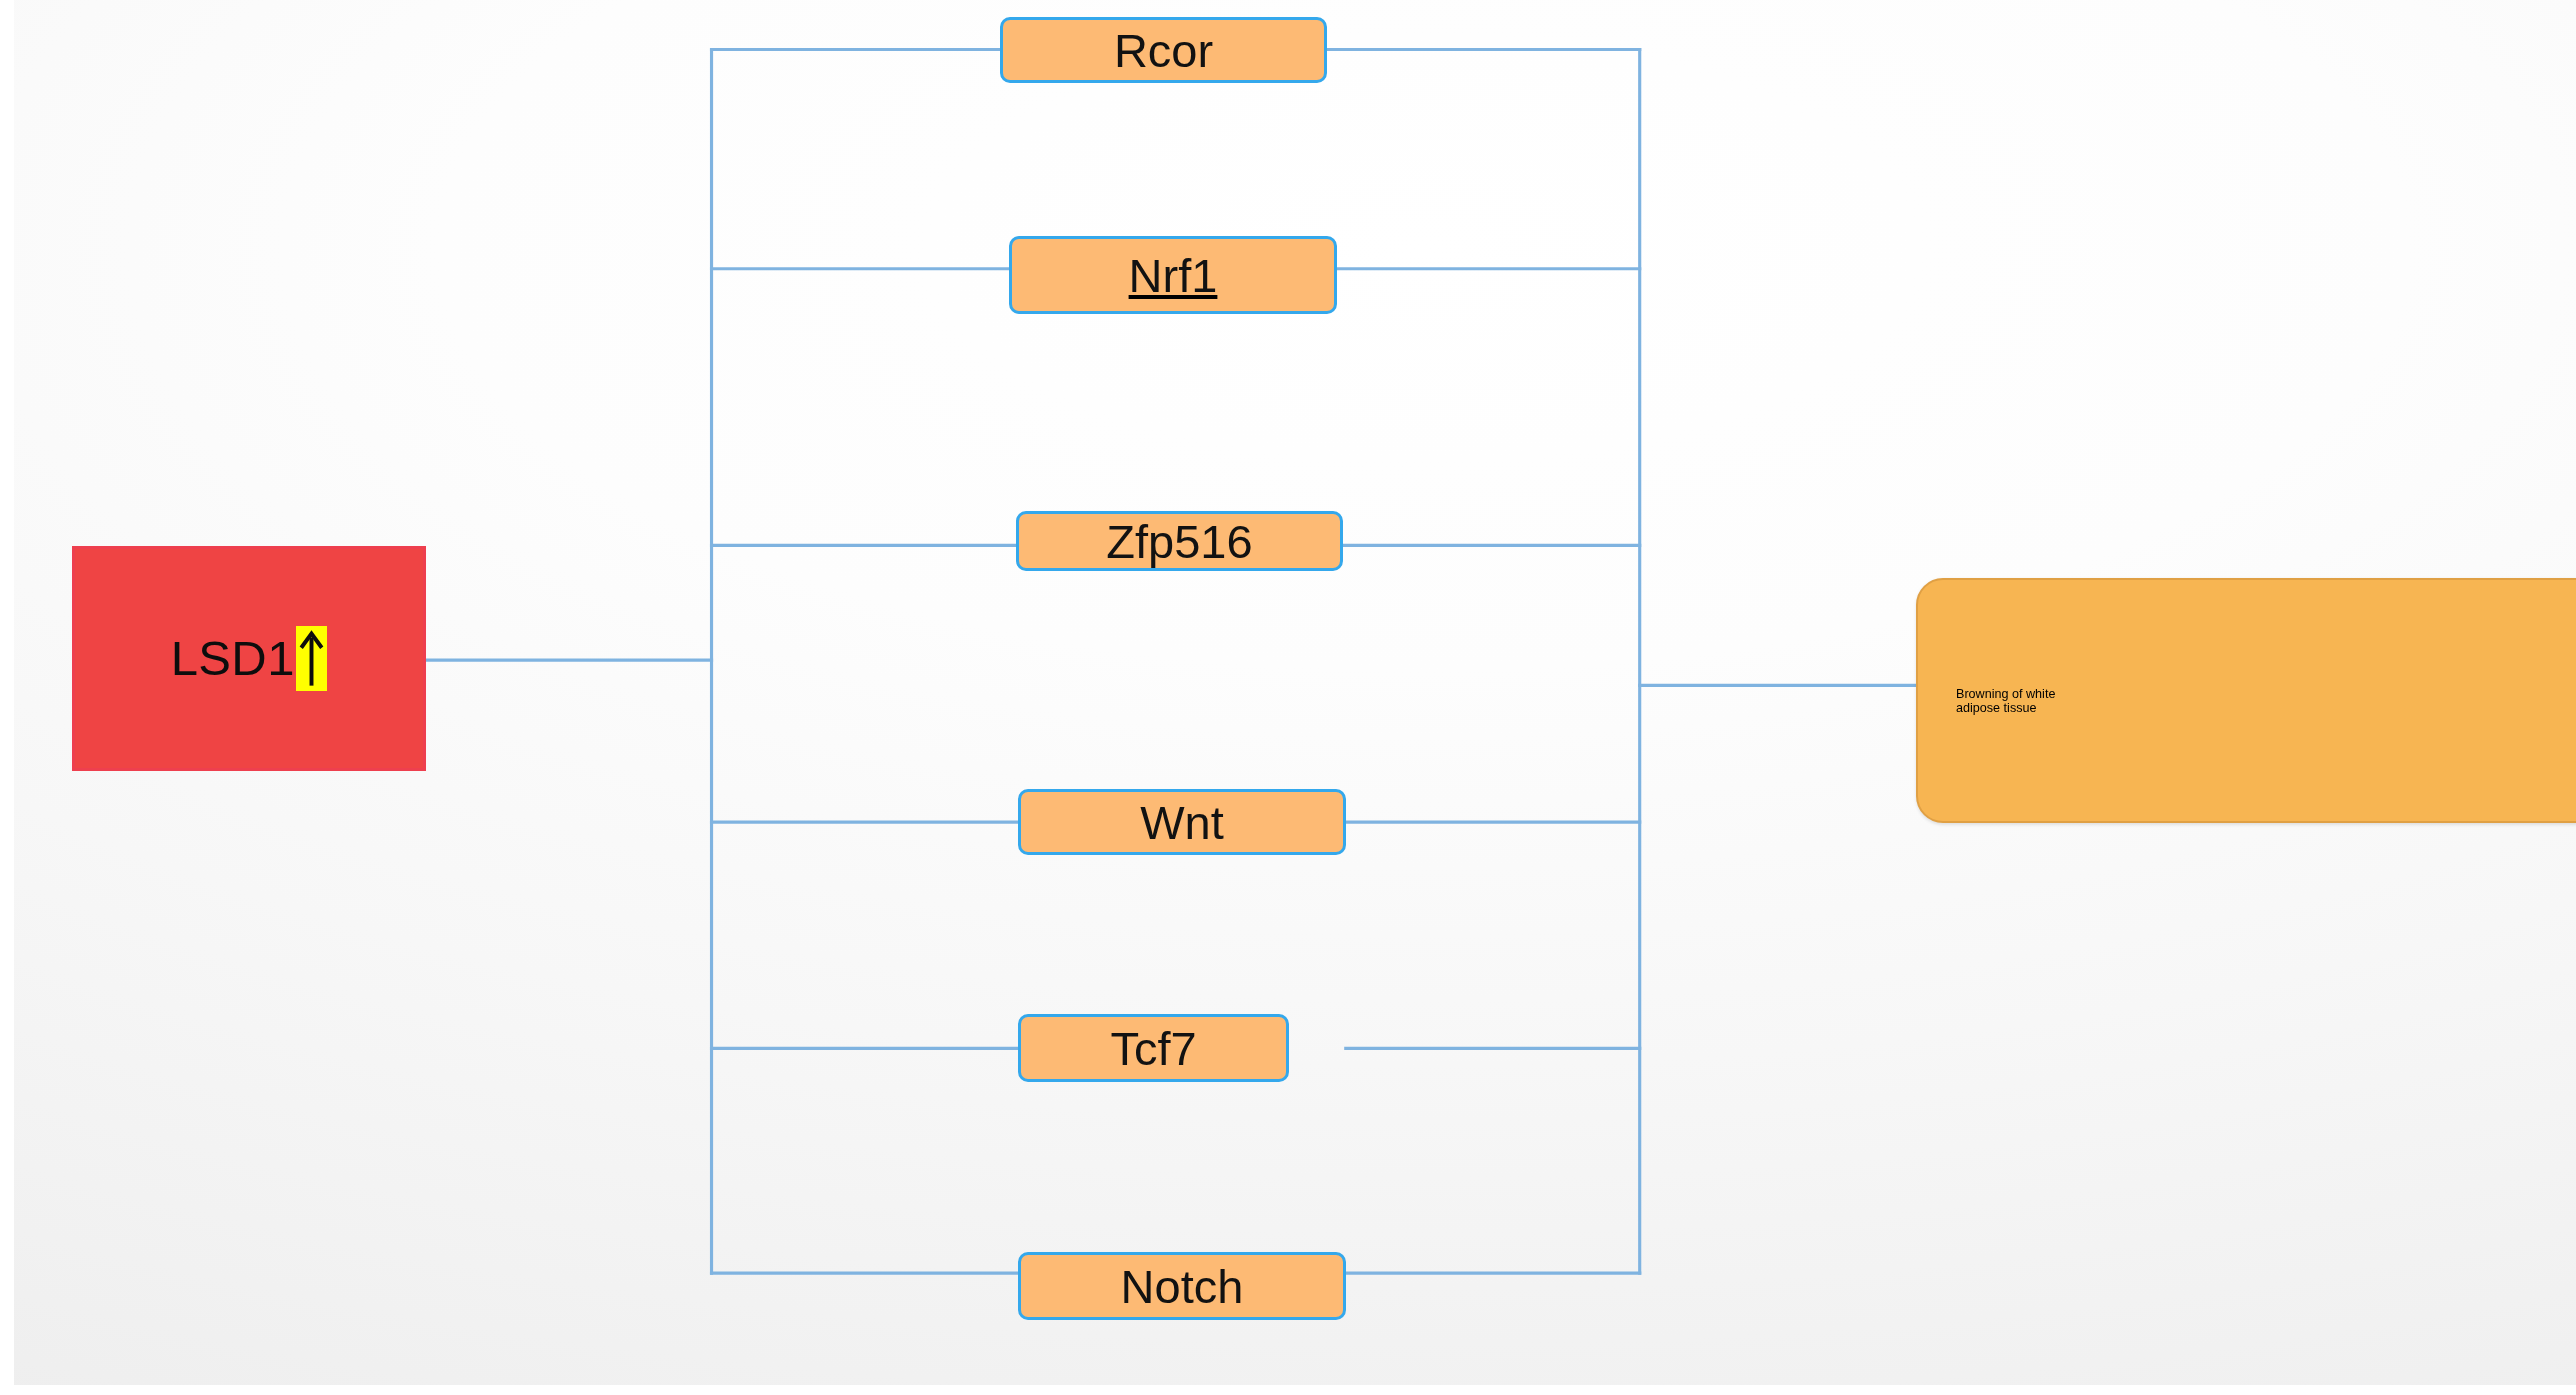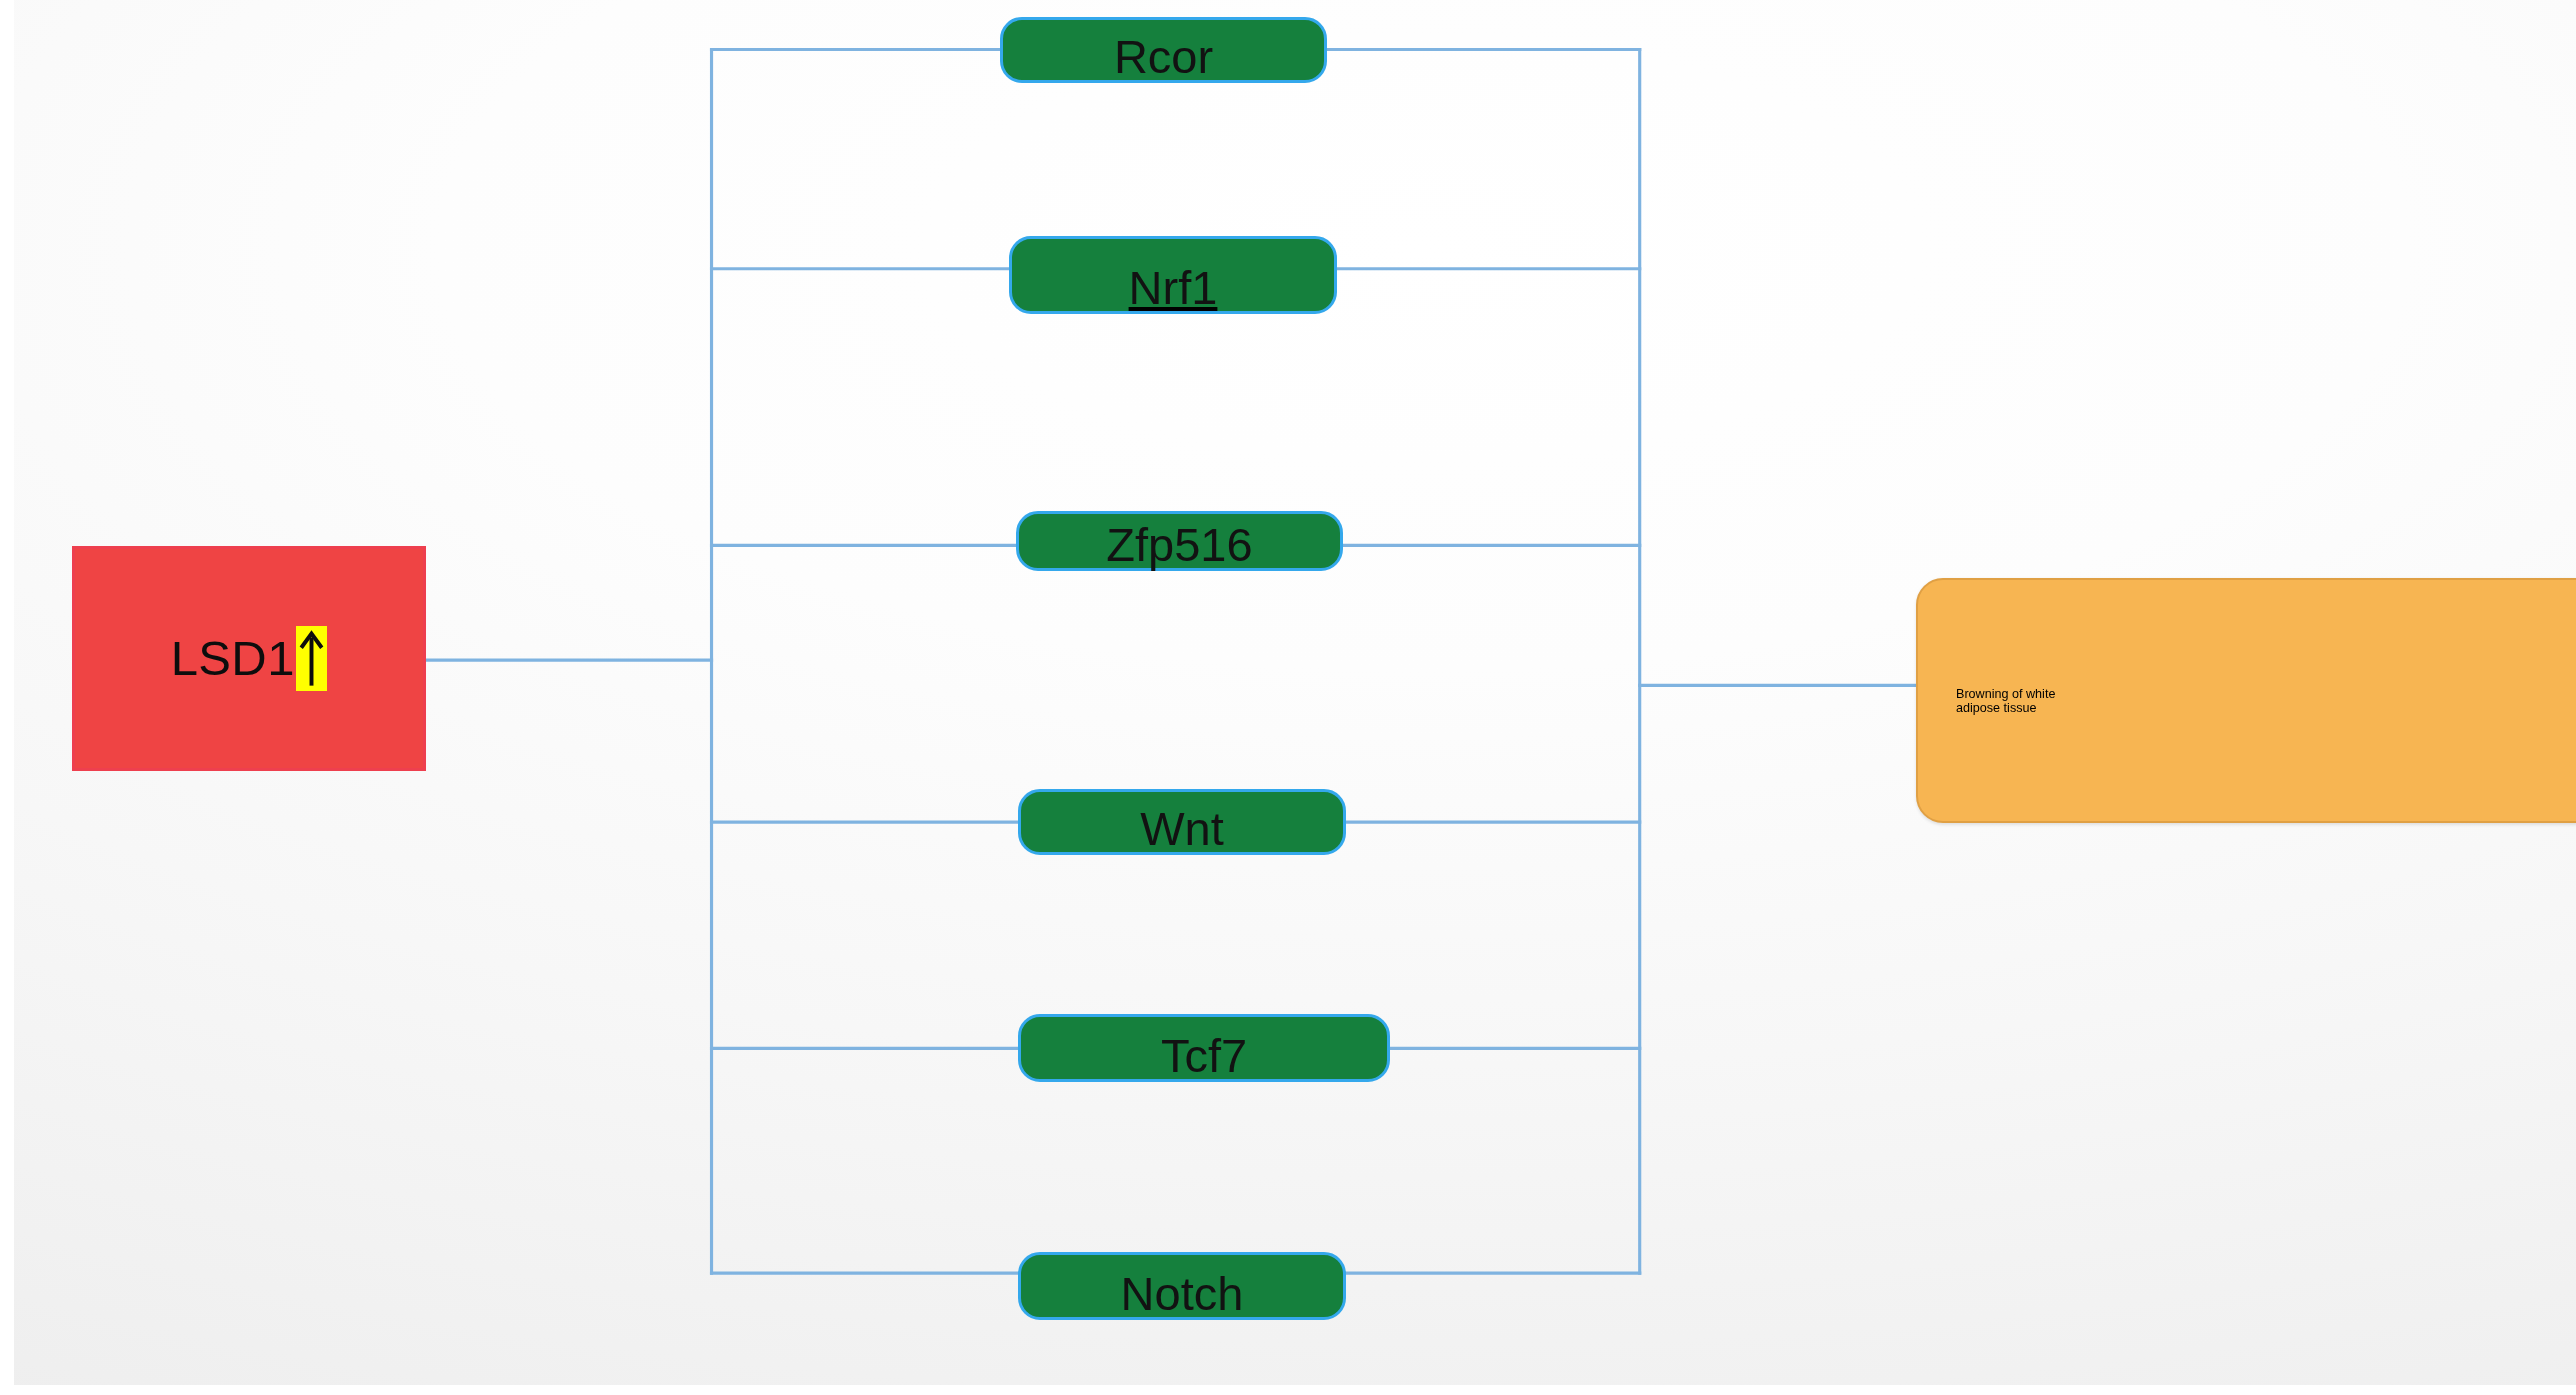--- a/index.html
+++ b/index.html
@@ -69,25 +69,25 @@
     padding: 1.6px 2.4px 3.1px 2.4px;
     margin-left: 0.8px;
     line-height: 1;
   }
   .arrow-highlight svg { display: block; }
 
   
   .node-box {
     position: absolute;
     box-sizing: border-box;
-    background: #15803d;
+    background: #fdba74;
     border: 3.1px solid #34a8ec;
-    border-radius: 22px;
+    border-radius: 10px;
     display: flex;
-    align-items: flex-end;
+    align-items: center;
     justify-content: center;
   }
   .node-label {
     font-size: 47px;
     color: #121212;
     line-height: 1;
     white-space: nowrap;
   }
 
   
@@ -160,21 +160,21 @@
   </div>
 
   <div class="node-box" style="left:1016px; top:511px; width:327px; height:60px;">
     <span class="node-label">Zfp516</span>
   </div>
 
   <div class="node-box" style="left:1018px; top:789px; width:328px; height:66px;">
     <span class="node-label">Wnt</span>
   </div>
 
-  <div class="node-box" style="left:1018px; top:1014px; width:372px; height:68px;">
+  <div class="node-box" style="left:1018px; top:1014px; width:271px; height:68px;">
     <span class="node-label">Tcf7</span>
   </div>
 
   <div class="node-box" style="left:1018px; top:1240px; width:328px; height:68px;margin-top:12px;">
     <span class="node-label">Notch</span>
   </div>
 
   <div class="outcome-box" style="left:1916px; top:578px; width:700px; height:245px;">
     <div>
       <div>Browning of white</div>

